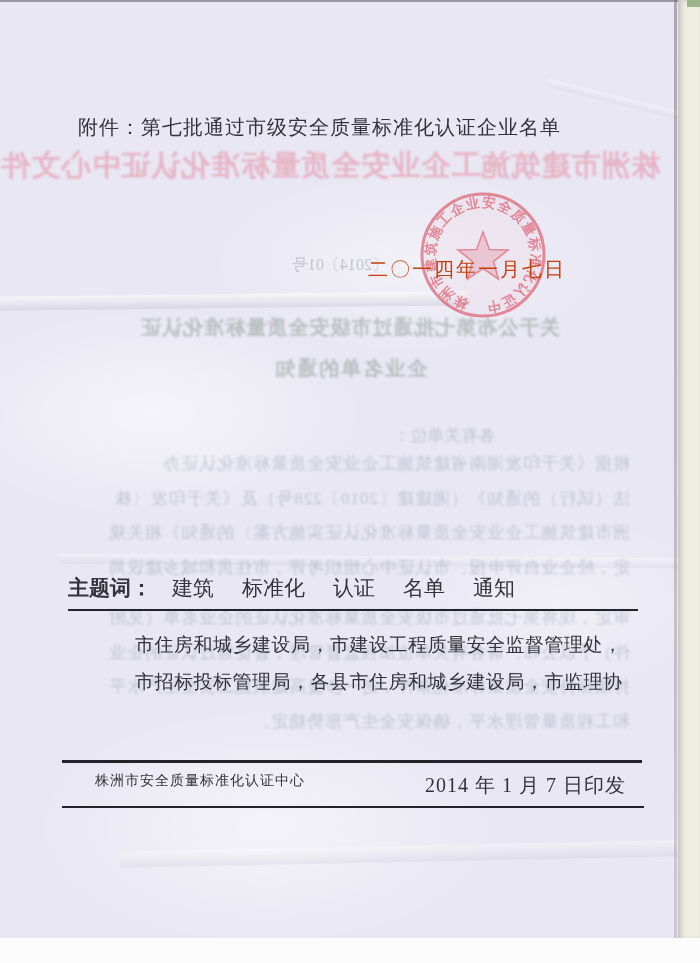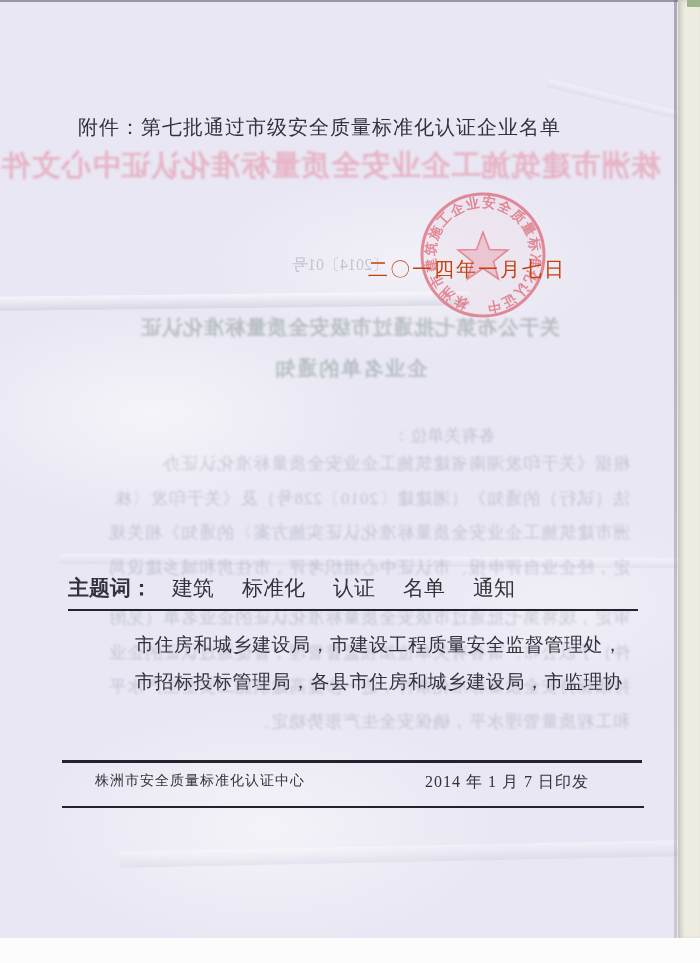--- a/index.html
+++ b/index.html
@@ -39,21 +39,21 @@
   .subject-label{font-weight:600;margin-right:20px;}
   .subject-term{font-weight:400;margin-right:28px;}
   .rule{position:absolute;z-index:3;background:#23232b;height:2px;}
   .rule-1{left:68px;top:609px;width:570px;}
   .rule-2{left:62px;top:760px;width:580px;height:2.5px;}
   .rule-3{left:62px;top:806px;width:582px;}
   .cc-block{left:88px;top:626px;width:560px;font-size:19px;}
   .cc-line{height:37px;line-height:37px;white-space:nowrap;letter-spacing:.5px;}
   .cc-indent{margin-left:47px;}
   .footer-issuer{left:95px;top:772px;font-size:14px;letter-spacing:1px;}
-  .footer-printdate{left:425px;top:772px;font-size:16px;letter-spacing:1px;}
+  .footer-printdate{left:425px;top:772px;font-size:20px;letter-spacing:1px;}
 
   
   .seal{position:absolute;left:408px;top:180px;width:150px;height:150px;z-index:2;opacity:.85;}
 
   
   .mirror{transform:scaleX(-1);}
   .pink-header{position:absolute;z-index:1;left:42px;top:146px;width:618px;text-align:center;
     font-size:29px;font-weight:700;letter-spacing:1px;color:rgba(228,110,135,.42);
     filter:blur(.8px);white-space:nowrap;}
   .docnum-ghost{position:absolute;z-index:1;left:228px;top:255px;width:160px;font-size:16px;

